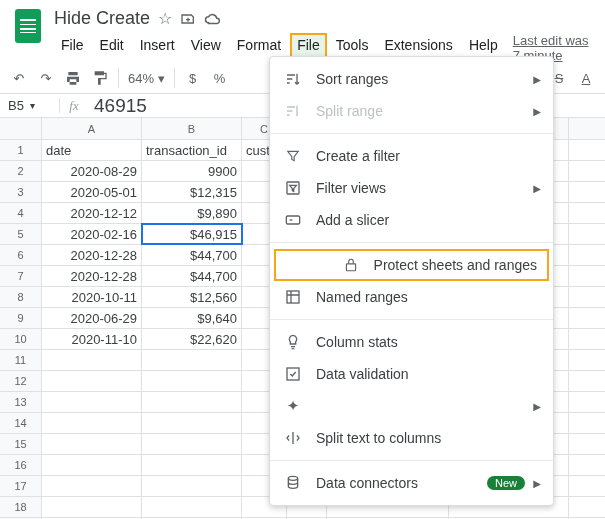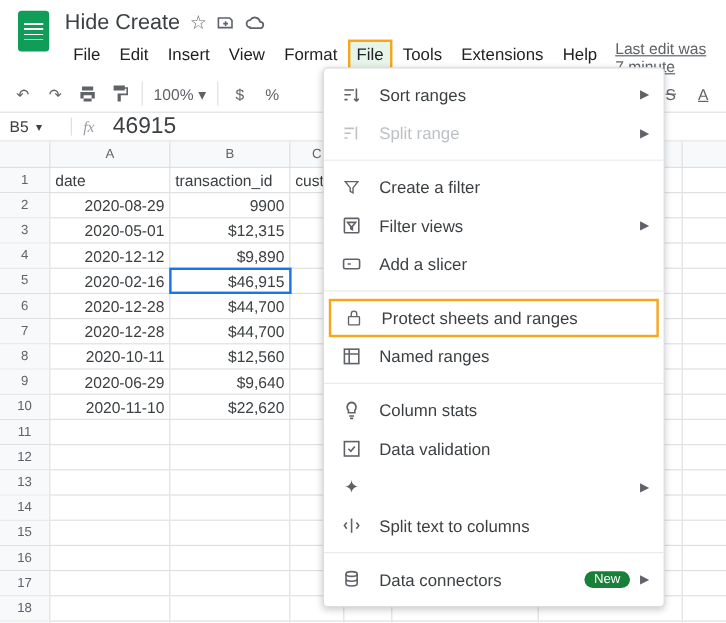--- a/index.html
+++ b/index.html
@@ -39,21 +39,21 @@
 .cell.right { text-align: right; }
 .cell.selected { outline: 2px solid #1a73e8; outline-offset: -1px; background: #fff; }
 
 .dropdown { position: absolute; left: 269px; top: 56px; width: 285px; background: #fff; border: 1px solid #dadce0; box-shadow: 0 2px 6px rgba(0,0,0,0.2); border-radius: 4px; padding: 6px 0; z-index: 10; }
 .dd-item { display: flex; align-items: center; padding: 7px 14px; gap: 14px; font-size: 14px; color: #3c4043; cursor: pointer; position: relative; }
 .dd-item.disabled { color: #bdc1c6; }
 .dd-icon { width: 18px; height: 18px; display: flex; align-items: center; justify-content: center; color: #5f6368; font-size: 15px; }
 .dd-item.disabled .dd-icon { color: #bdc1c6; }
 .dd-sep { height: 1px; background: #e8eaed; margin: 6px 0; }
 .dd-arrow { position: absolute; right: 12px; color: #5f6368; font-size: 10px; }
-.dd-highlight { border: 2px solid #f7a619; margin: 0 4px; padding: 5px 10px; }
+.dd-highlight { border: 2px solid #f7a619; margin: 0 4px; padding: 5px 10px; justify-content: flex-end; }
 .dd-badge { background: #188038; color: #fff; font-size: 11px; border-radius: 9px; padding: 1px 8px; position: absolute; right: 28px; }
 
 svg { display: block; }
 </style>
 </head>
 <body>
 
 <div class="header">
   <div class="logo">
       <div class="logo-box"></div>
@@ -97,21 +97,21 @@
         <path d="M19 8H5V3h14v5zm2 2H3v8h4v4h10v-4h4v-8zM7 18v-4h10v4H7z"></path>
       </svg>
   </div>
   <div class="tb-icon">
     <svg width="16" height="16" viewBox="0 0 24 24" fill="#5f6368">
         <path d="M18 4V2H4v6h14V6h2v6H9v10h4V14h9V4h-4z"></path>
       </svg>
   </div>
   <div class="tb-sep"></div>
   <div class="zoom">
-    <span>100%</span>
+    <span>64%</span>
     <span>▾</span>
   </div>
   <div class="tb-sep"></div>
   <div class="tb-icon">$</div>
   <div class="tb-icon">%</div>
   <div style="flex:1"></div>
   <div class="tb-icon">
       <s>S</s>
     </div>
   <div class="tb-icon">

